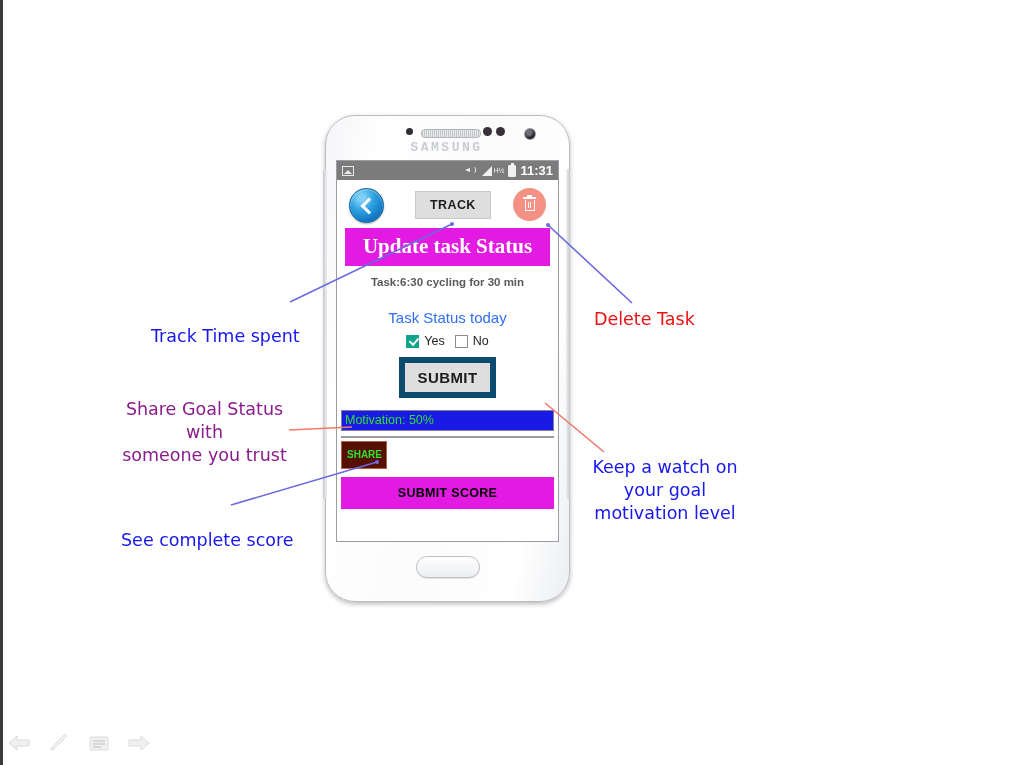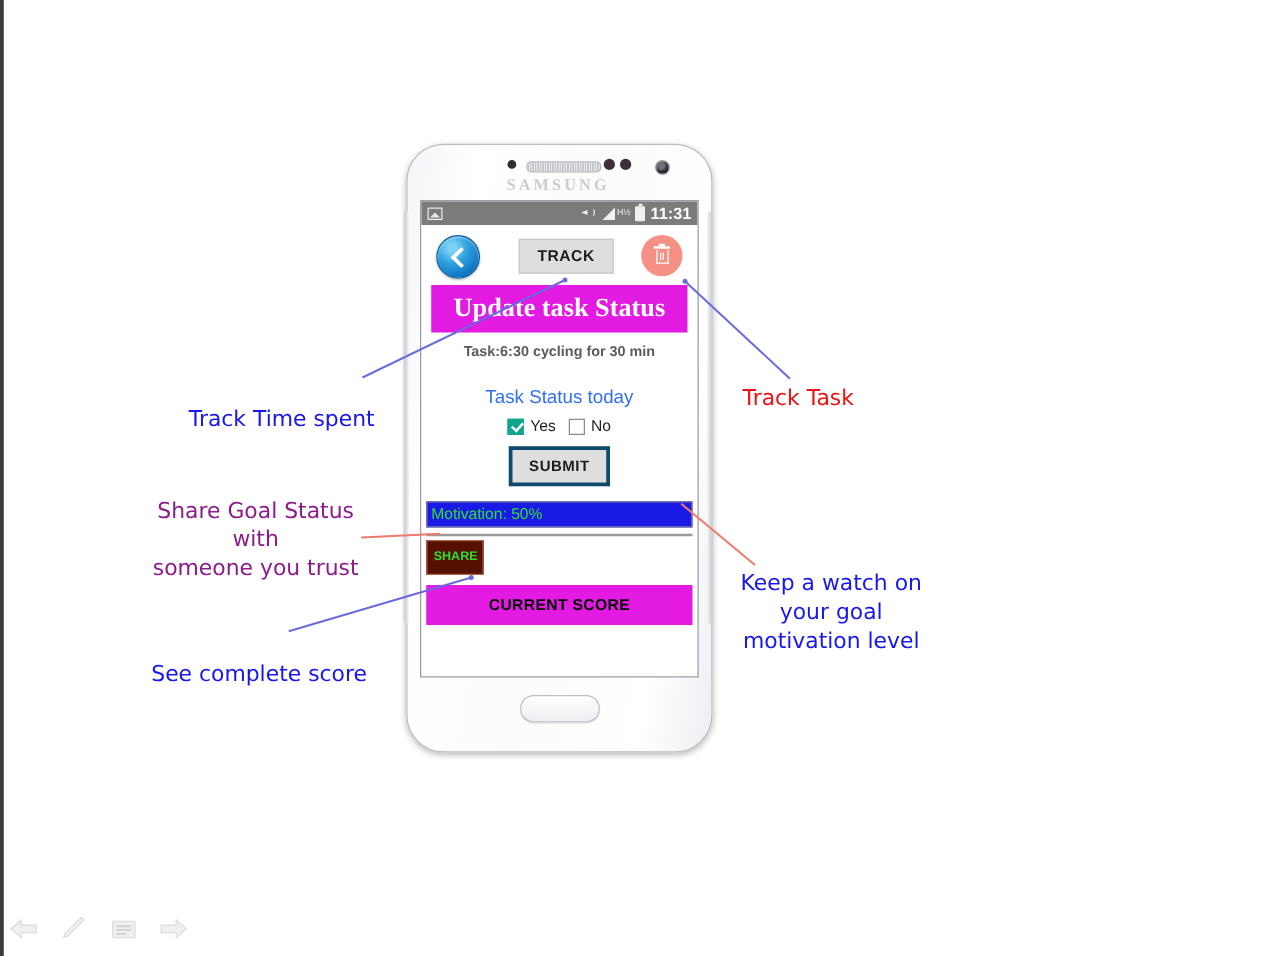--- a/index.html
+++ b/index.html
@@ -82,21 +82,21 @@
     width: 10px; height: 10px;
     border-radius: 50%;
     background: radial-gradient(circle at 40% 35%, #6e6f77 0 28%, #25252b 60%, #101014 100%);
     border: 1px solid #9a9ca3;
   }
   .brand {
     position: absolute;
     top: 25px; left: 0;
     width: 243px;
     text-align: center;
-    font-family: Liberation Serif, serif;
+    font-family: Liberation Mono, monospace;
     font-size: 13px;
     font-weight: bold;
     letter-spacing: 2.5px;
     color: #c9ccd2;
     text-shadow: 0 1px 0 #ffffff;
   }
   .screen {
     position: absolute;
     left: 11px; top: 45px;
     width: 221px; height: 380px;
@@ -334,24 +334,24 @@
   }
   .chk-label {
     font-family: "Liberation Sans", sans-serif;
     font-size: 12.5px;
     color: #1f1f1f;
     font-weight: normal;
   }
   .submit-wrap { text-align: center; margin-top: 9px; }
   .submit-btn {
     background: #dedede;
-    border: 3px solid #0c4a6e;
+    border: 6px solid #0c4a6e;
     color: #1c1c1c;
     font-family: "Liberation Sans", sans-serif;
-    font-size: 12px;
+    font-size: 15px;
     font-weight: bold;
     letter-spacing: 0.4px;
     padding: 6px 13px;
     cursor: pointer;
   }
   .motiv-bar {
     margin: 12px 4px 0 4px;
     background: #1a1ae6;
     border: 1px solid #7f7f9a;
     color: #2ee02e;
@@ -496,21 +496,21 @@
         <div class="submit-wrap">
           <button class="submit-btn">SUBMIT</button>
         </div>
 
         <div class="motiv-bar">Motivation: 50%</div>
 
         <div class="hr-line"></div>
 
         <div><button class="share-btn">SHARE</button></div>
 
-        <div class="score-btn">CURRENT SCORE</div>
+        <div class="score-btn">SUBMIT SCORE</div>
 
       </div>
     </div>
 
     <div class="home-btn"></div>
   </div>
 
   <svg class="leaders">
 
     <line x1="290" y1="302" x2="452" y2="224" stroke="#6a6adf" stroke-width="1.6"></line>
@@ -522,21 +522,21 @@
     <line x1="289" y1="430" x2="352" y2="427" stroke="#f07a6a" stroke-width="1.6"></line>
 
     <line x1="604" y1="452" x2="545" y2="403" stroke="#f07a6a" stroke-width="1.6"></line>
 
     <line x1="231" y1="505" x2="377" y2="462" stroke="#6a6adf" stroke-width="1.6"></line>
     <circle cx="377" cy="462" r="2" fill="#6a6adf"></circle>
   </svg>
 
   <div class="anno blue" style="left:151px; top:325px;">Track Time spent</div>
 
-  <div class="anno red" style="left:594px; top:308px;">Track Task</div>
+  <div class="anno red" style="left:594px; top:308px;">Delete Task</div>
 
   <div class="anno purple center" style="left:122px; top:398px; width:165px;">Share Goal Status
 with
 someone you trust</div>
 
   <div class="anno blue center" style="left:591px; top:456px; width:148px;">Keep a watch on
 your goal
 motivation level</div>
 
   <div class="anno blue" style="left:121px; top:529px;">See complete score</div>

